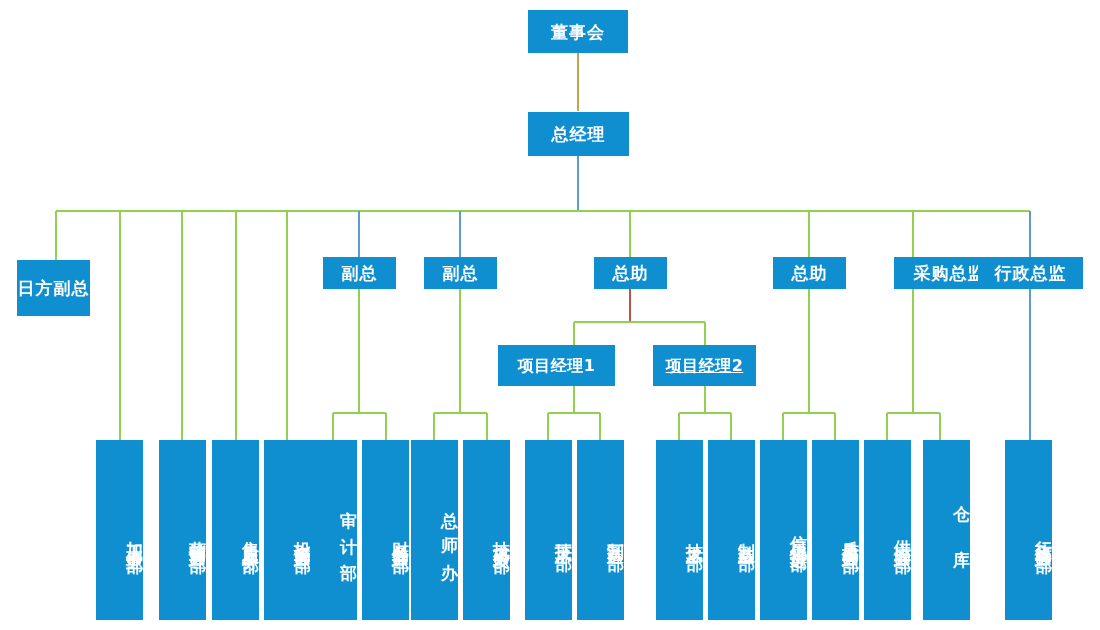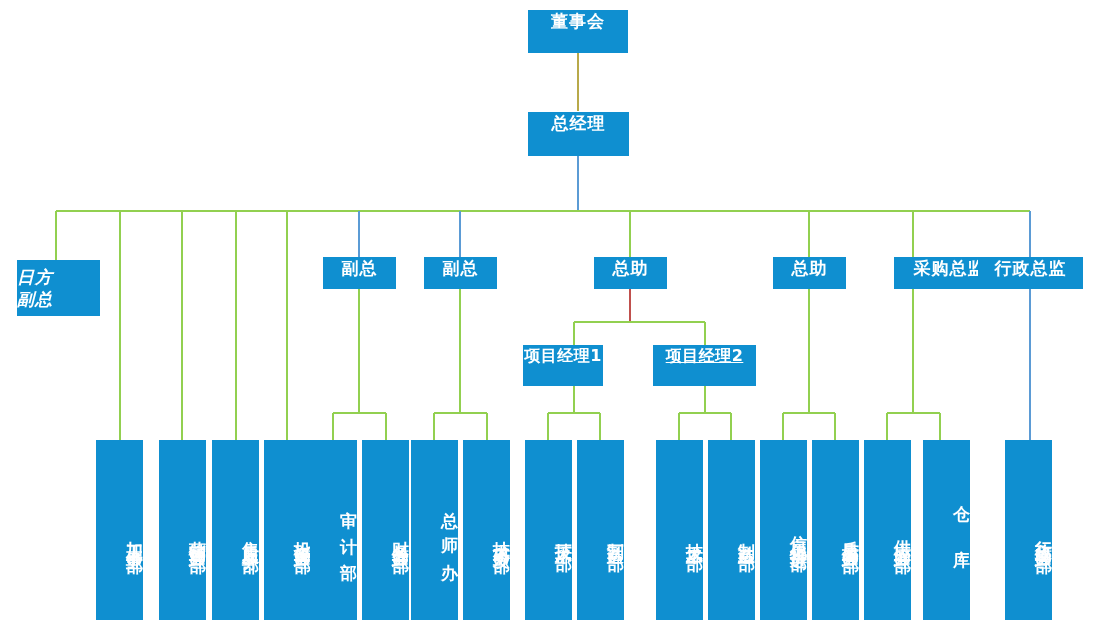--- a/index.html
+++ b/index.html
@@ -17,21 +17,21 @@
   svg.connectors{
     position:absolute;left:0;top:0;
     width:1100px;height:630px;
     pointer-events:none;
   }
   .node{
     position:absolute;
     background:#0f8fd0;
     color:#ffffff;
     display:flex;
-    align-items:flex-start;
+    align-items:center;
     justify-content:center;
     text-align:center;
     font-weight:bold;
     box-sizing:border-box;
     z-index:2;
   }
   .node.h{
     font-size:17px;
     letter-spacing:1px;
     line-height:22px;
@@ -122,21 +122,21 @@
   </svg>
 
   <div class="node h" style="left:528px;top:10px;width:100px;height:43px;">
     <span>董事会</span>
   </div>
 
   <div class="node h" style="left:528px;top:112px;width:101px;height:44px;">
     <span>总经理</span>
   </div>
 
-  <div class="node h" style="left:17px;top:260px;width:83px;height:56px;flex-direction:column;font-style:italic;">
+  <div class="node h" style="left:17px;top:260px;width:73px;height:56px;">
     <span>日方</span>
     <span>副总</span>
   </div>
 
   <div class="node h" style="left:323px;top:257px;width:73px;height:32px;">
     <span>副总</span>
   </div>
 
   <div class="node h" style="left:424px;top:257px;width:73px;height:32px;">
     <span>副总</span>
@@ -151,21 +151,21 @@
   </div>
 
   <div class="node h" style="left:858px;top:257px;width:111px;height:32px;margin-left:36px;">
     <span>采购总监</span>
   </div>
 
   <div class="node h" style="left:978px;top:257px;width:105px;height:32px;">
     <span>行政总监</span>
   </div>
 
-  <div class="node h2" style="left:523px;top:345px;width:80px;height:41px;">
+  <div class="node h2" style="left:498px;top:345px;width:117px;height:41px;">
     <span>项目经理1</span>
   </div>
 
   <div class="node h2" style="left:653px;top:345px;width:103px;height:41px;text-decoration:underline;">
     <span>项目经理2</span>
   </div>
 
   <div class="node vert" style="left:96px;top:440px;width:47px;height:180px;">
     <span>加工事业部</span>
   </div>

